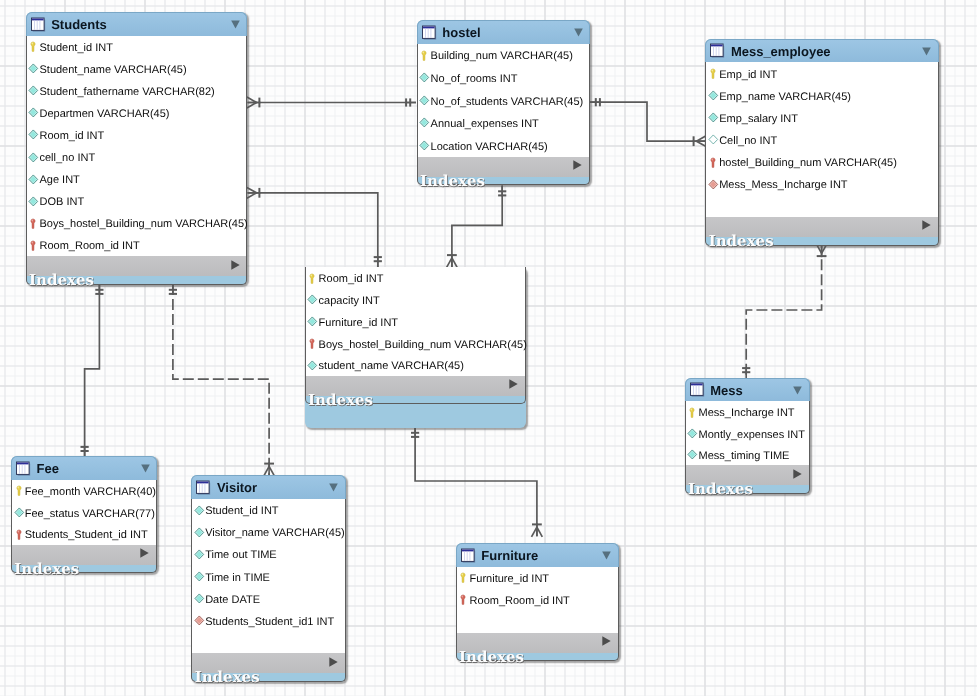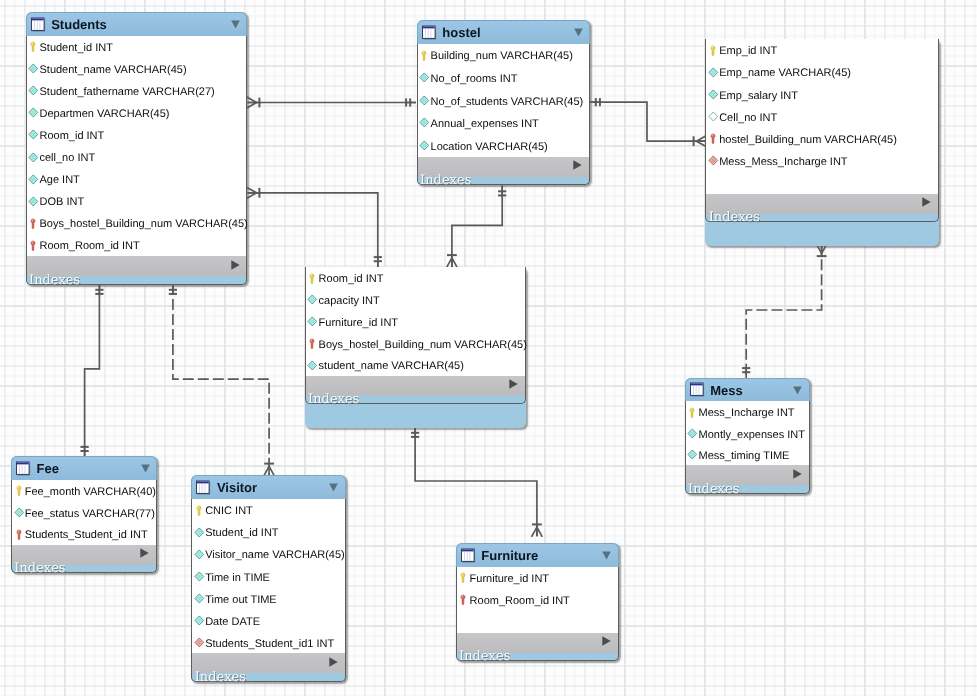--- a/index.html
+++ b/index.html
@@ -27,21 +27,21 @@
   .tname{margin-left:5.5px;font-weight:bold;font-size:13px;color:#0b1620;
          font-family:"Liberation Sans",sans-serif;}
   .tcaret{margin-left:auto;margin-right:6.5px;display:block;position:relative;top:0.5px;}
   .tbody{background:#fff;border-left:1px solid #5d5d5d;border-right:1px solid #5d5d5d;box-sizing:border-box;}
   .row{display:flex;align-items:center;color:#111;}
   .ricon{width:11px;height:13px;margin-left:1.8px;flex:0 0 auto;display:block;position:relative;top:0.2px;}
   .rname{margin-left:0.2px;white-space:nowrap;font-family:"Liberation Sans",sans-serif;
          font-size:11px;color:#0d0d0d;position:relative;top:1.4px;}
   .idx{background:linear-gradient(to bottom,#c6c6c8,#bcbcbe);display:flex;align-items:center;
        border-left:1px solid #5d5d5d;border-right:1px solid #5d5d5d;box-sizing:border-box;}
-  .idxlabel{margin-left:2.5px;color:#fcfcfc;font-weight:normal;font-size:13px;
+  .idxlabel{margin-left:2.5px;color:#fcfcfc;font-weight:bold;font-size:15px;
             font-family:"DejaVu Serif",serif;text-shadow:0.7px 0.9px 0.2px rgba(105,105,105,.95);margin-top:28px;}
   .idxcaret{margin-left:auto;margin-right:6.8px;display:block;position:relative;top:-0.6px;}
   .foot{border-radius:0 0 5px 5px;background:#9ec9e0;border-left:1px solid #5d5d5d;border-right:1px solid #5d5d5d;border-bottom:1px solid #5d5d5d;box-sizing:border-box;}
 </style>
 </head>
 <body>
 
 <div id="canvas">
   <div class="grid"></div>
   <svg class="links" viewBox="0 0 977 696">
@@ -156,21 +156,21 @@
                 <path d="M5.3 1.95 L9.65 6.45 L5.3 10.95 L0.95 6.45 Z" fill="#c6f0ea" stroke="#2b7a73" stroke-width="0.75" stroke-linejoin="miter"></path>
                 <path d="M5.3 3.35 L8.25 6.45 L5.3 9.55 L2.35 6.45 Z" fill="#93e8de"></path>
               </svg></span>
             <span class="rname">Student_name VARCHAR(45)</span>
           </div>
           <div class="row" style="height:22.050000000000004px">
             <span class="ricon"><svg viewBox="0 0 11 13" width="11" height="13">
                 <path d="M5.3 1.95 L9.65 6.45 L5.3 10.95 L0.95 6.45 Z" fill="#c6f0ea" stroke="#2b7a73" stroke-width="0.75" stroke-linejoin="miter"></path>
                 <path d="M5.3 3.35 L8.25 6.45 L5.3 9.55 L2.35 6.45 Z" fill="#93e8de"></path>
               </svg></span>
-            <span class="rname">Student_fathername VARCHAR(27)</span>
+            <span class="rname">Student_fathername VARCHAR(82)</span>
           </div>
           <div class="row" style="height:22.050000000000004px">
             <span class="ricon"><svg viewBox="0 0 11 13" width="11" height="13">
                 <path d="M5.3 1.95 L9.65 6.45 L5.3 10.95 L0.95 6.45 Z" fill="#c6f0ea" stroke="#2b7a73" stroke-width="0.75" stroke-linejoin="miter"></path>
                 <path d="M5.3 3.35 L8.25 6.45 L5.3 9.55 L2.35 6.45 Z" fill="#93e8de"></path>
               </svg></span>
             <span class="rname">Departmen VARCHAR(45)</span>
           </div>
           <div class="row" style="height:22.050000000000004px">
             <span class="ricon"><svg viewBox="0 0 11 13" width="11" height="13">
@@ -279,20 +279,36 @@
         </div>
         <div class="idx" style="height:20px">
           <span class="idxlabel">Indexes</span>
           <span class="idxcaret"><svg viewBox="0 0 9 10" width="9" height="10">
               <path d="M0.3 0.2 L8.7 5.0 L0.3 9.8 Z" fill="#4c4c4c"></path>
             </svg></span>
         </div>
         <div class="foot" style="height:8.6px"></div>
       </div>
       <div class="tbl" style="left: 705.2px; top: 38.9px; width: 233.6px; height: 206.8px;">
+        <div class="thdr" style="height:23.5px">
+          <span class="ticon"><svg viewBox="0 0 15 16" width="15" height="16">
+              <rect x="1.6" y="2.6" width="12.6" height="12.2" rx="0.4" fill="#37486e" opacity="0.38"></rect>
+              <rect x="0.5" y="1.0" width="12.6" height="12.4" fill="#ffffff" stroke="#2a3356" stroke-width="0.95"></rect>
+              <rect x="1.0" y="1.5" width="11.6" height="1.9" fill="#2d2f98"></rect>
+              <g stroke="#c5ccea" stroke-width="0.8">
+                <line x1="3.5" y1="3.7" x2="3.5" y2="12.9"></line>
+                <line x1="6.2" y1="3.7" x2="6.2" y2="12.9"></line>
+                <line x1="8.9" y1="3.7" x2="8.9" y2="12.9"></line>
+              </g>
+            </svg></span>
+          <span class="tname">Mess_employee</span>
+          <span class="tcaret"><svg viewBox="0 0 9 9" width="9" height="9">
+              <path d="M0.2 0.4 L8.8 0.4 L4.5 8.4 Z" fill="#56707f"></path>
+            </svg></span>
+        </div>
         <div class="tbody" style="height:154.70000000000002px">
           <div class="row" style="height:22.1px">
             <span class="ricon"><svg viewBox="0 0 11 13" width="11" height="13">
                 <path d="M5.0 1.9 C6.25 1.9 7.15 2.85 7.15 4.05 C7.15 4.95 6.62 5.6 6.05 5.95 L5.95 11.2 C5.95 11.48 5.55 11.62 5.0 11.62 C4.45 11.62 4.05 11.48 4.05 11.2 L3.95 5.95 C3.38 5.6 2.85 4.95 2.85 4.05 C2.85 2.85 3.75 1.9 5.0 1.9 Z" fill="#e6ce49" stroke="#c0a82c" stroke-width="0.4"></path>
                 <ellipse cx="4.25" cy="3.5" rx="0.72" ry="0.95" fill="#f7efa9" opacity="0.9"></ellipse>
               </svg></span>
             <span class="rname">Emp_id INT</span>
           </div>
           <div class="row" style="height:22.1px">
             <span class="ricon"><svg viewBox="0 0 11 13" width="11" height="13">
@@ -492,52 +508,45 @@
               </g>
             </svg></span>
           <span class="tname">Visitor</span>
           <span class="tcaret"><svg viewBox="0 0 9 9" width="9" height="9">
               <path d="M0.2 0.4 L8.8 0.4 L4.5 8.4 Z" fill="#56707f"></path>
             </svg></span>
         </div>
         <div class="tbody" style="height:154.70000000000002px">
           <div class="row" style="height:22.1px">
             <span class="ricon"><svg viewBox="0 0 11 13" width="11" height="13">
-                <path d="M5.0 1.9 C6.25 1.9 7.15 2.85 7.15 4.05 C7.15 4.95 6.62 5.6 6.05 5.95 L5.95 11.2 C5.95 11.48 5.55 11.62 5.0 11.62 C4.45 11.62 4.05 11.48 4.05 11.2 L3.95 5.95 C3.38 5.6 2.85 4.95 2.85 4.05 C2.85 2.85 3.75 1.9 5.0 1.9 Z" fill="#e6ce49" stroke="#c0a82c" stroke-width="0.4"></path>
-                <ellipse cx="4.25" cy="3.5" rx="0.72" ry="0.95" fill="#f7efa9" opacity="0.9"></ellipse>
-              </svg></span>
-            <span class="rname">CNIC INT</span>
-          </div>
-          <div class="row" style="height:22.1px">
-            <span class="ricon"><svg viewBox="0 0 11 13" width="11" height="13">
                 <path d="M5.3 1.95 L9.65 6.45 L5.3 10.95 L0.95 6.45 Z" fill="#c6f0ea" stroke="#2b7a73" stroke-width="0.75" stroke-linejoin="miter"></path>
                 <path d="M5.3 3.35 L8.25 6.45 L5.3 9.55 L2.35 6.45 Z" fill="#93e8de"></path>
               </svg></span>
             <span class="rname">Student_id INT</span>
           </div>
           <div class="row" style="height:22.1px">
             <span class="ricon"><svg viewBox="0 0 11 13" width="11" height="13">
                 <path d="M5.3 1.95 L9.65 6.45 L5.3 10.95 L0.95 6.45 Z" fill="#c6f0ea" stroke="#2b7a73" stroke-width="0.75" stroke-linejoin="miter"></path>
                 <path d="M5.3 3.35 L8.25 6.45 L5.3 9.55 L2.35 6.45 Z" fill="#93e8de"></path>
               </svg></span>
             <span class="rname">Visitor_name VARCHAR(45)</span>
           </div>
           <div class="row" style="height:22.1px">
             <span class="ricon"><svg viewBox="0 0 11 13" width="11" height="13">
                 <path d="M5.3 1.95 L9.65 6.45 L5.3 10.95 L0.95 6.45 Z" fill="#c6f0ea" stroke="#2b7a73" stroke-width="0.75" stroke-linejoin="miter"></path>
                 <path d="M5.3 3.35 L8.25 6.45 L5.3 9.55 L2.35 6.45 Z" fill="#93e8de"></path>
               </svg></span>
+            <span class="rname">Time out TIME</span>
+          </div>
+          <div class="row" style="height:22.1px">
+            <span class="ricon"><svg viewBox="0 0 11 13" width="11" height="13">
+                <path d="M5.3 1.95 L9.65 6.45 L5.3 10.95 L0.95 6.45 Z" fill="#c6f0ea" stroke="#2b7a73" stroke-width="0.75" stroke-linejoin="miter"></path>
+                <path d="M5.3 3.35 L8.25 6.45 L5.3 9.55 L2.35 6.45 Z" fill="#93e8de"></path>
+              </svg></span>
             <span class="rname">Time in TIME</span>
-          </div>
-          <div class="row" style="height:22.1px">
-            <span class="ricon"><svg viewBox="0 0 11 13" width="11" height="13">
-                <path d="M5.3 1.95 L9.65 6.45 L5.3 10.95 L0.95 6.45 Z" fill="#c6f0ea" stroke="#2b7a73" stroke-width="0.75" stroke-linejoin="miter"></path>
-                <path d="M5.3 3.35 L8.25 6.45 L5.3 9.55 L2.35 6.45 Z" fill="#93e8de"></path>
-              </svg></span>
-            <span class="rname">Time out TIME</span>
           </div>
           <div class="row" style="height:22.1px">
             <span class="ricon"><svg viewBox="0 0 11 13" width="11" height="13">
                 <path d="M5.3 1.95 L9.65 6.45 L5.3 10.95 L0.95 6.45 Z" fill="#c6f0ea" stroke="#2b7a73" stroke-width="0.75" stroke-linejoin="miter"></path>
                 <path d="M5.3 3.35 L8.25 6.45 L5.3 9.55 L2.35 6.45 Z" fill="#93e8de"></path>
               </svg></span>
             <span class="rname">Date DATE</span>
           </div>
           <div class="row" style="height:22.1px">
             <span class="ricon"><svg viewBox="0 0 11 13" width="11" height="13">

